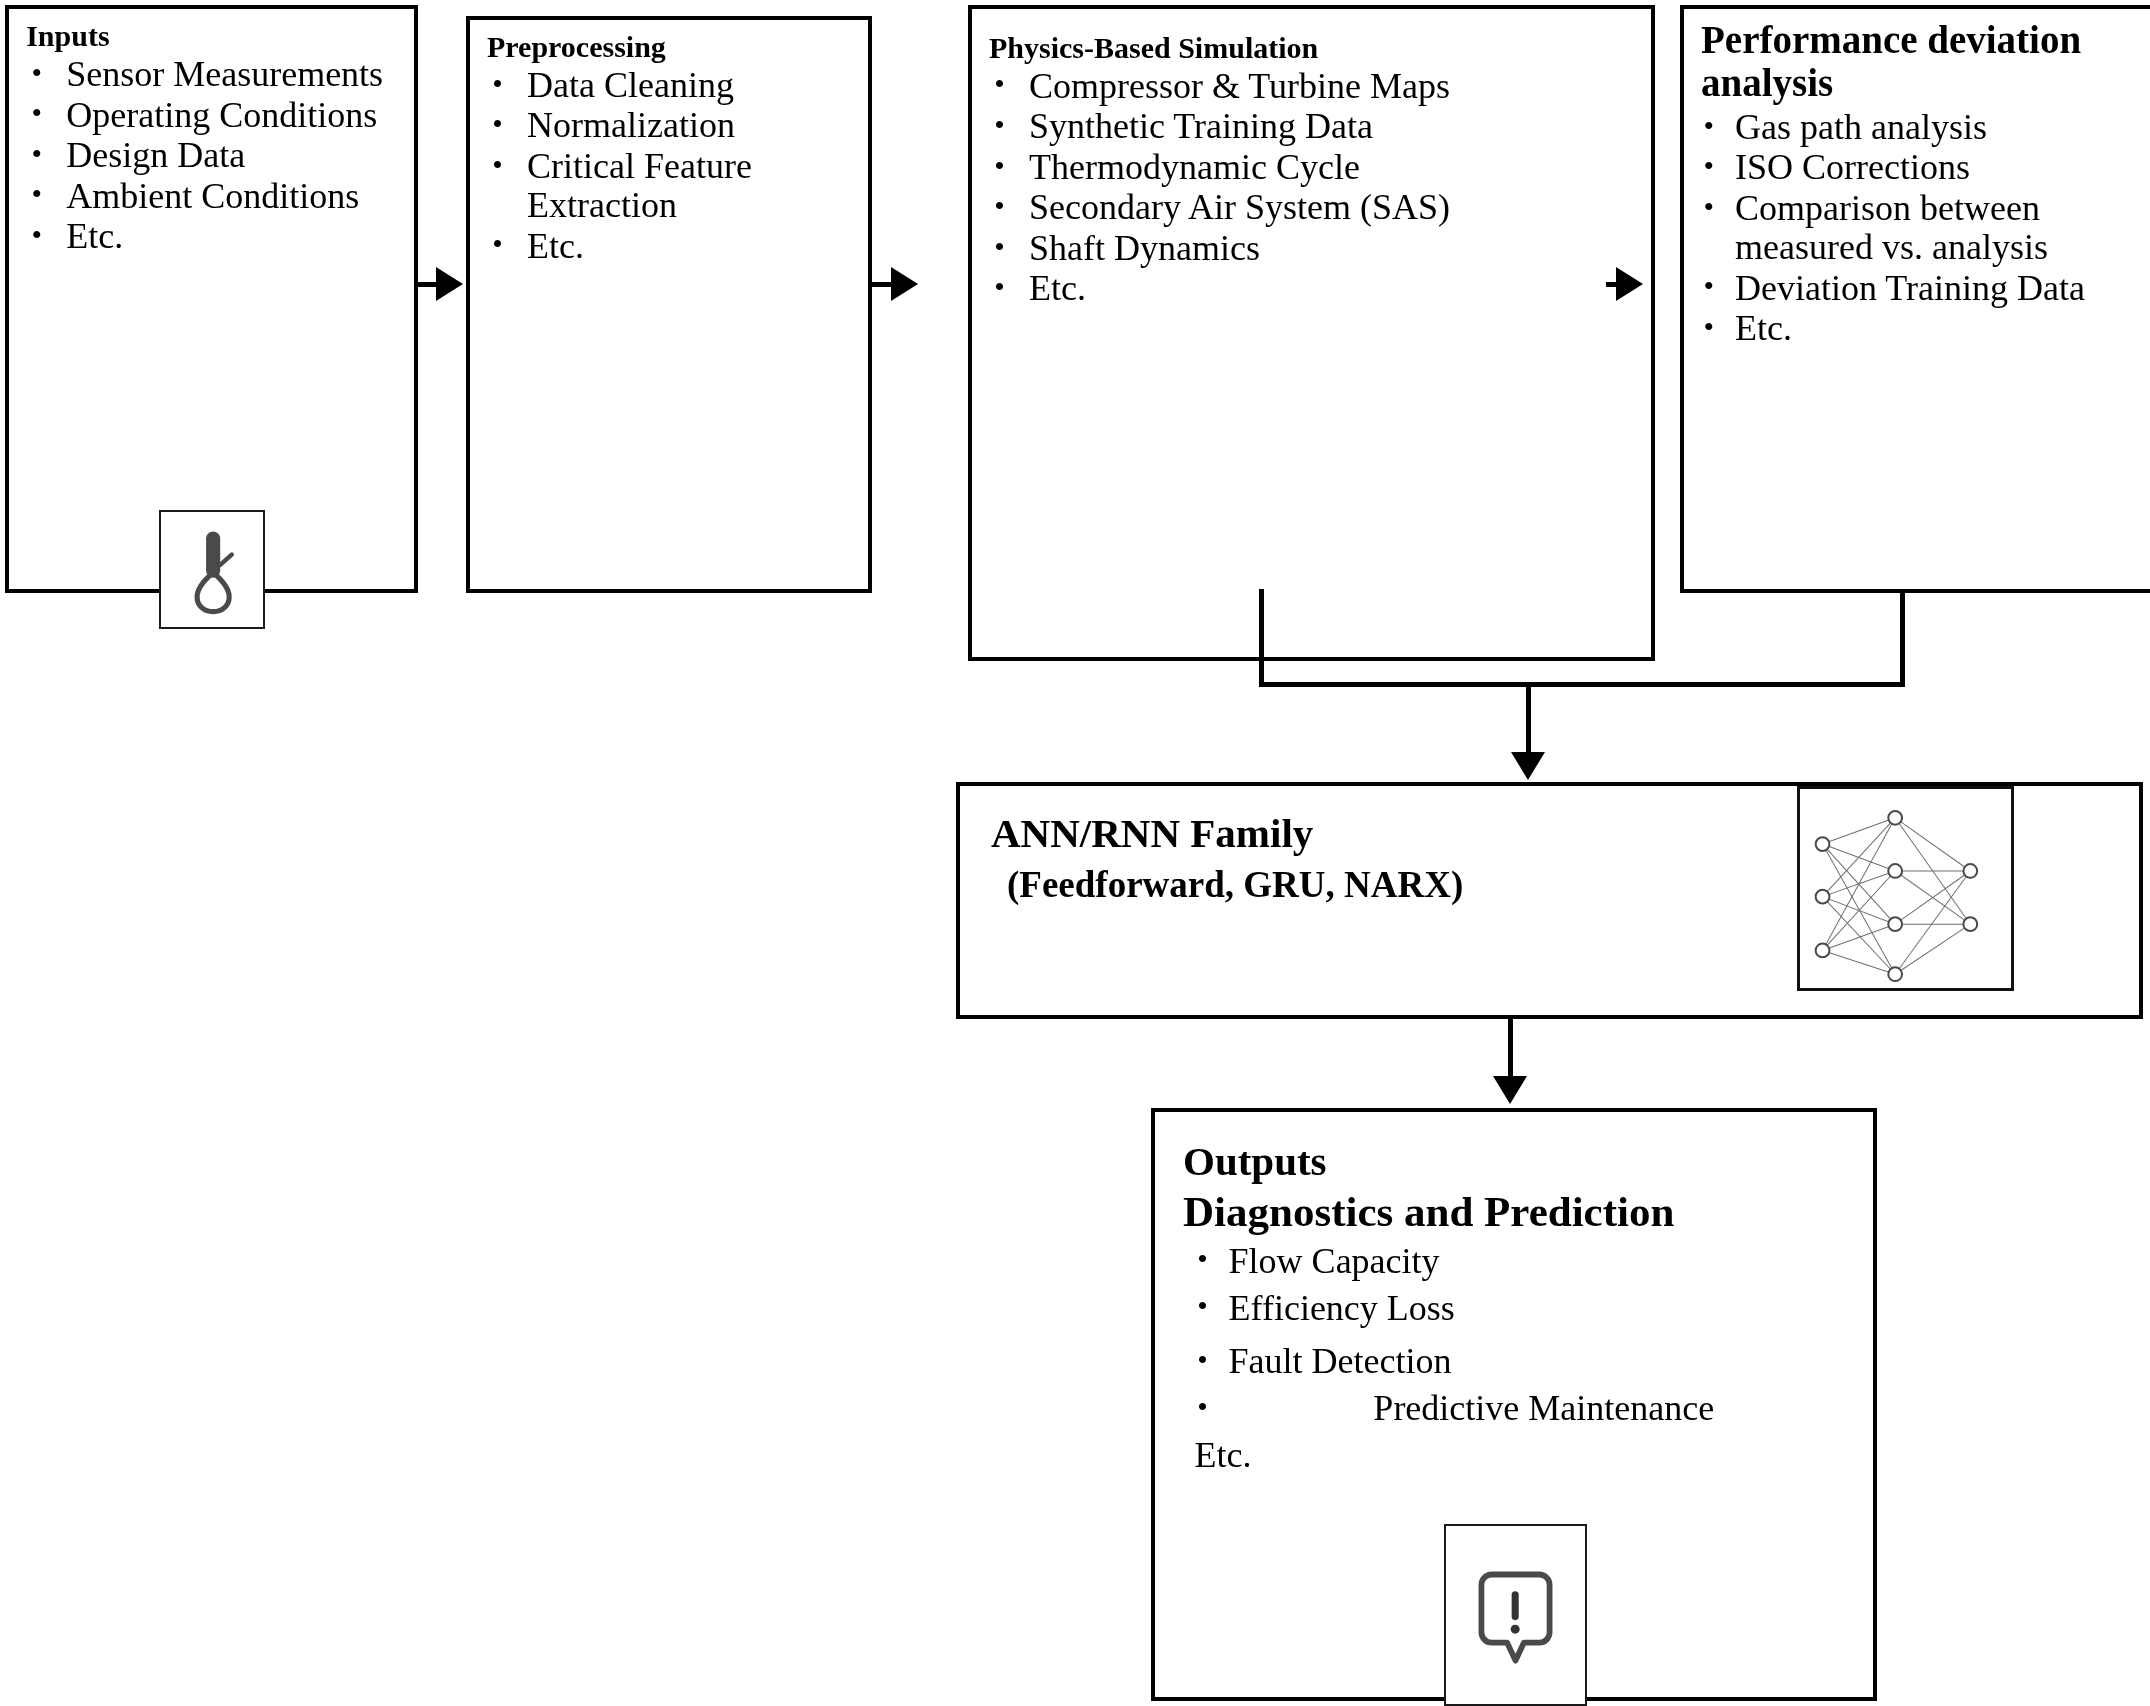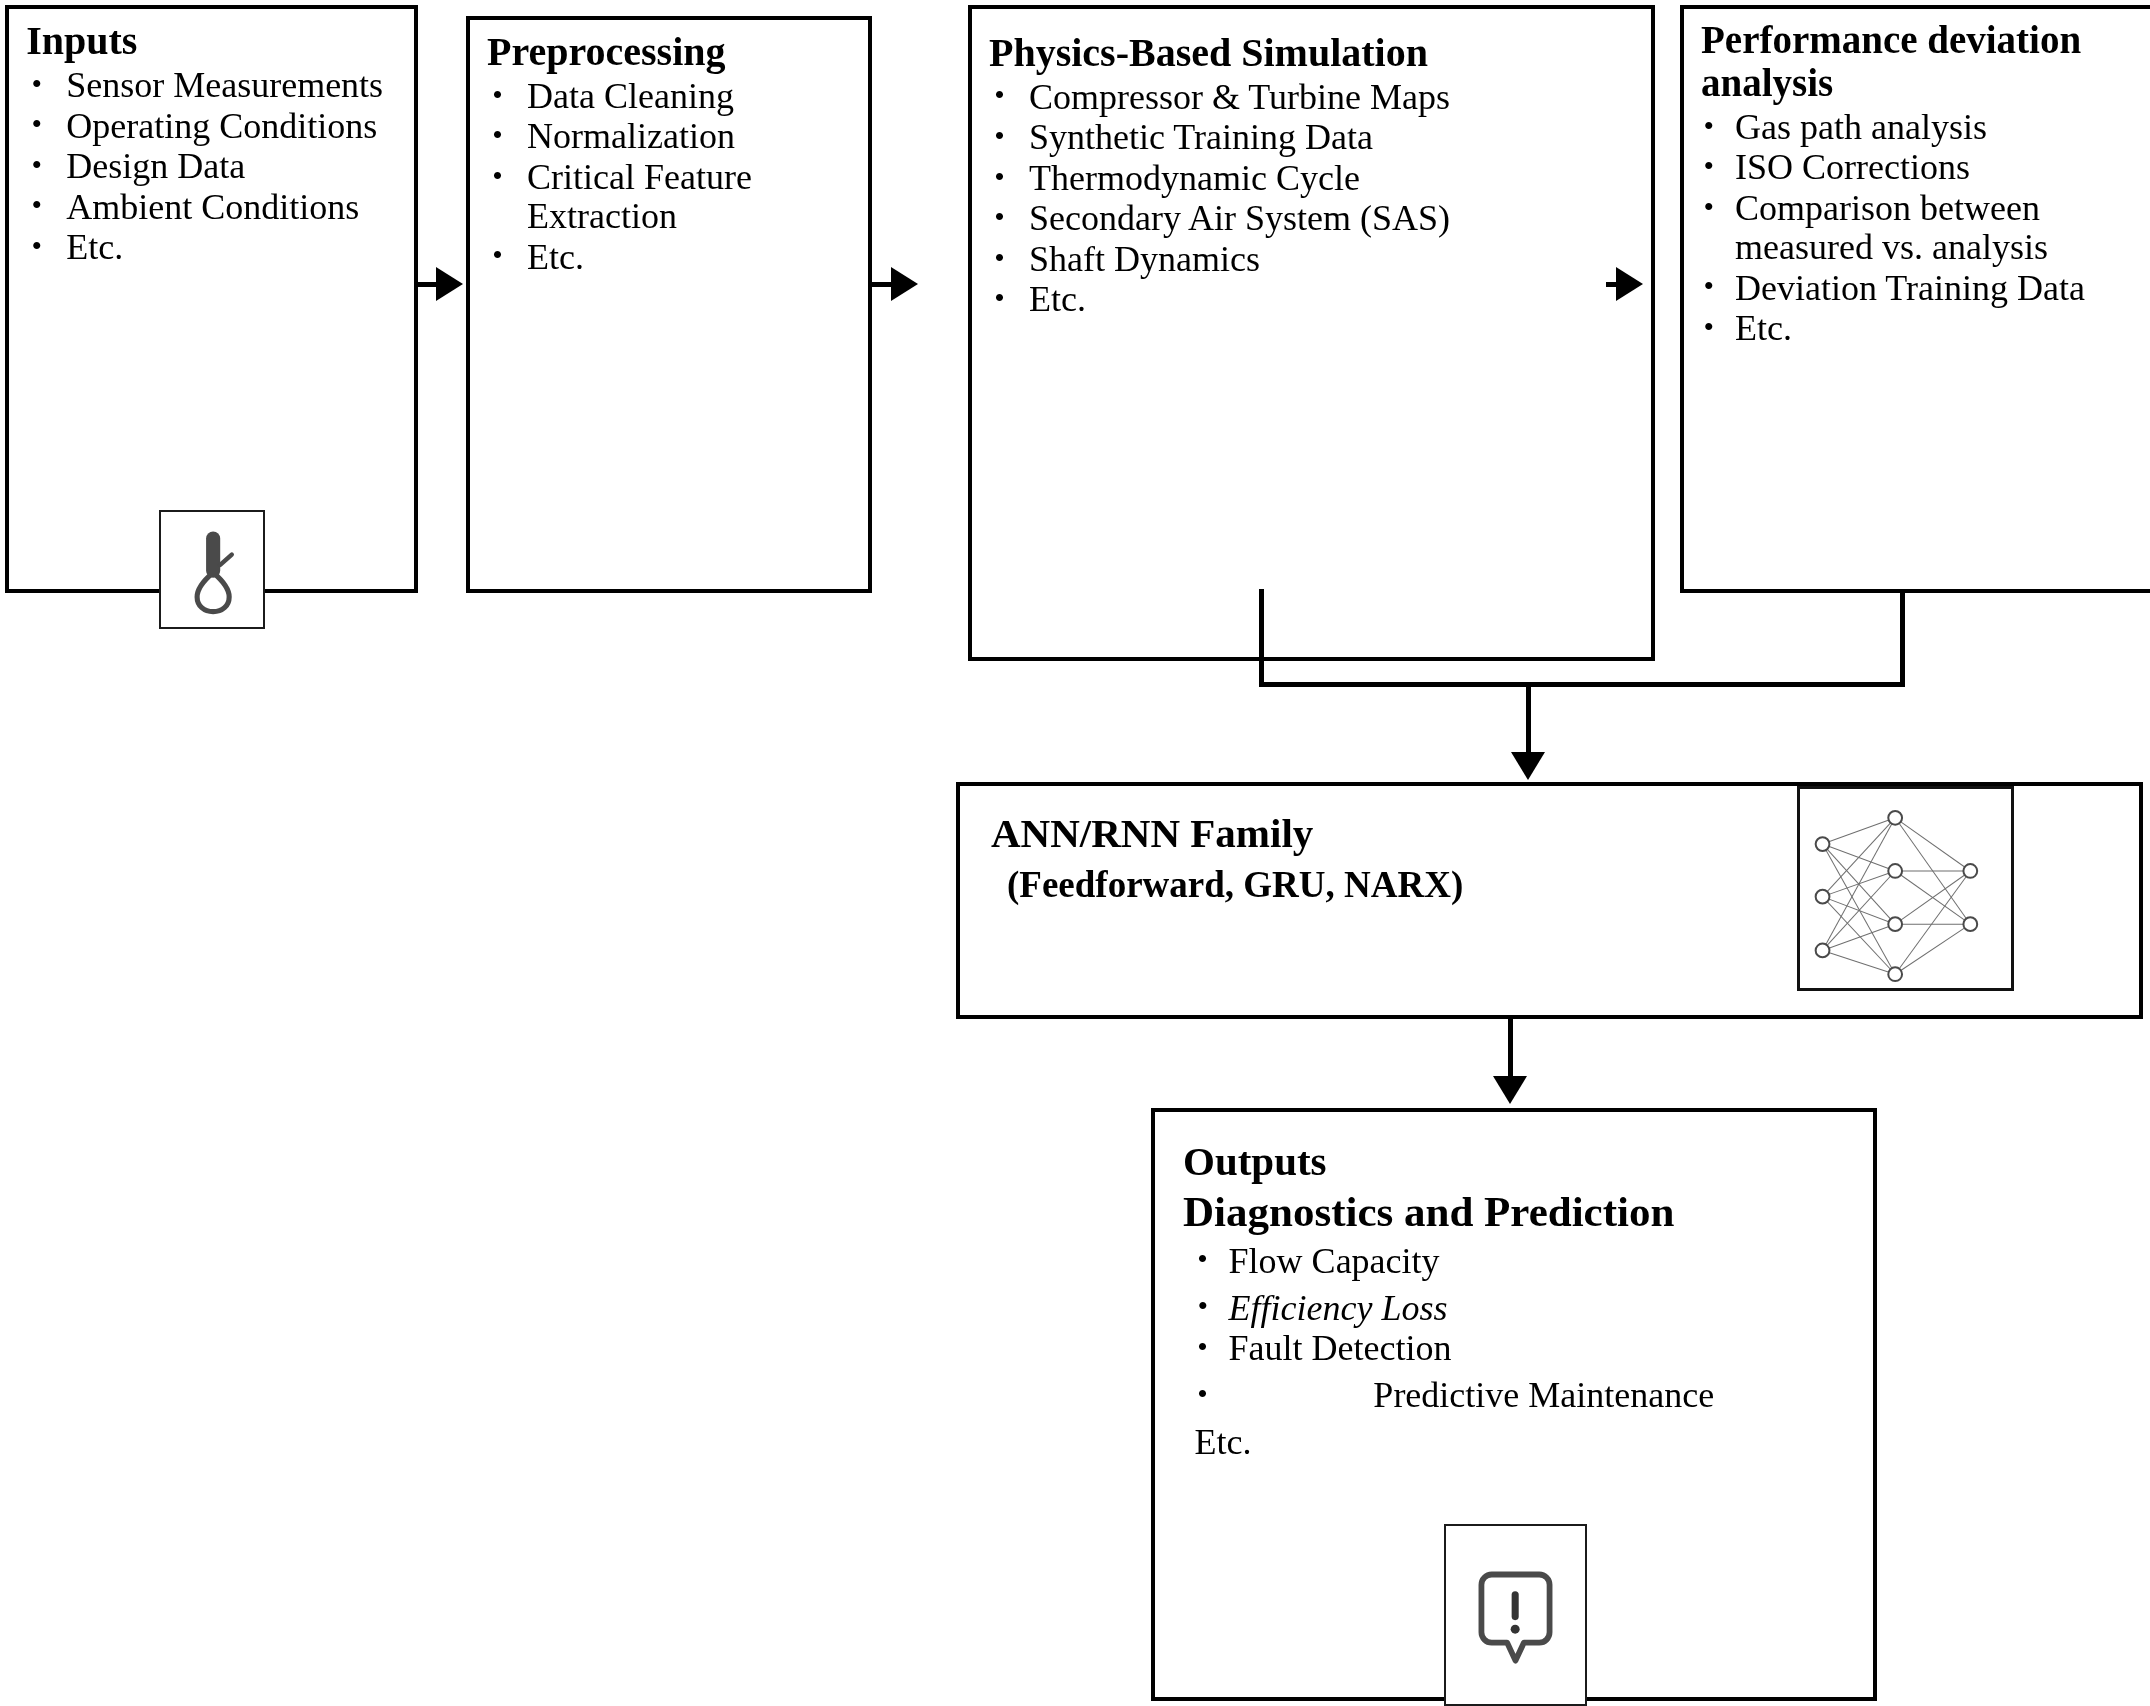--- a/index.html
+++ b/index.html
@@ -24,21 +24,21 @@
     box-sizing: border-box;
     border: 4.5px solid #000000;
     background: #ffffff;
     padding: 0;
   }
   .box-inner {
     padding: 10.3px 14px 6.5px 17px;
   }
   .box-title {
     font-weight: bold;
-    font-size: 40px;
+    font-size: 30px;
     line-height: 1.10;
     color: #000000;
     margin: 0 0 2.6px 0;
     white-space: pre-line;
   }
   .box-title.narrow { font-size: 39px; }
 
   ul.bullets {
     list-style: none;
     margin: 0;
@@ -244,21 +244,21 @@
 
   <div class="vline" style="left:1508px; top:1019px; height:58px;"></div>
   <div class="arrow-down" style="left:1493px; top:1076px;"></div>
 
   <div class="box" style="left:1151px; top:1108px; width:726px; height:593px;">
     <div class="box-inner" style="padding-top:27px; padding-left:28px;">
       <div class="box-title" style="font-size:41px; margin-bottom:3.9px;">Outputs</div>
       <div class="box-title" style="font-size:43px; margin-bottom:6.5px;">Diagnostics and Prediction</div>
       <ul class="bullets tight" style="padding-left:11.6px;">
         <li style="margin-bottom:7.7px;">Flow Capacity</li>
-        <li style="margin-bottom:1px;font-style:italic;">Efficiency Loss</li>
+        <li style="margin-bottom:14px;">Efficiency Loss</li>
         <li style="margin-bottom:7.7px;">Fault Detection</li>
         <li style="margin-bottom:7.7px;text-align:center;">Predictive Maintenance</li>
       </ul>
       <div style="font-size:36px; line-height:1.09; padding-left:11.6px;">Etc.</div>
     </div>
   </div>
 
   <div class="icon-frame" style="left:1444px; top:1524px; width:143px; height:182px;">
     <svg width="81" height="102" viewBox="0 0 126 158" aria-hidden="true">
       <path d="M26 16 H100 A16 16 0 0 1 116 32 V106 A16 16 0 0 1 100 122 H76 L63 150 L50 122 H26 A16 16 0 0 1 10 106 V32 A16 16 0 0 1 26 16 Z" fill="#ffffff" stroke="#4a4a4a" stroke-width="9" stroke-linejoin="round"></path>

